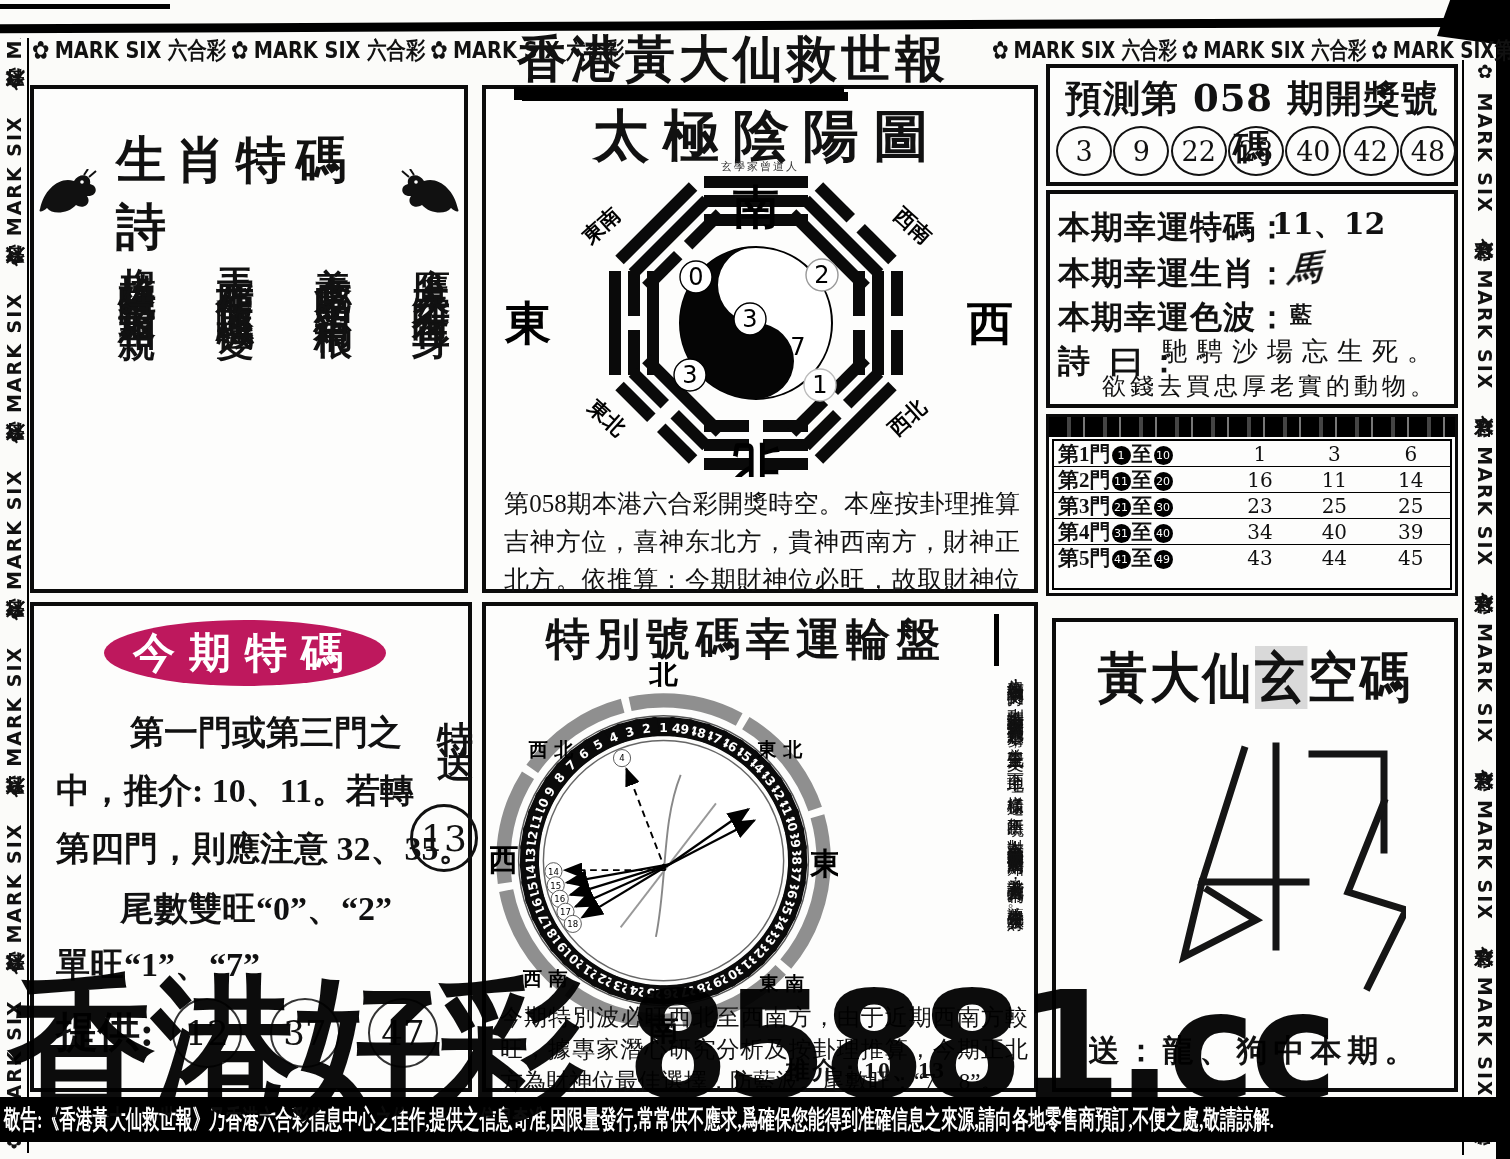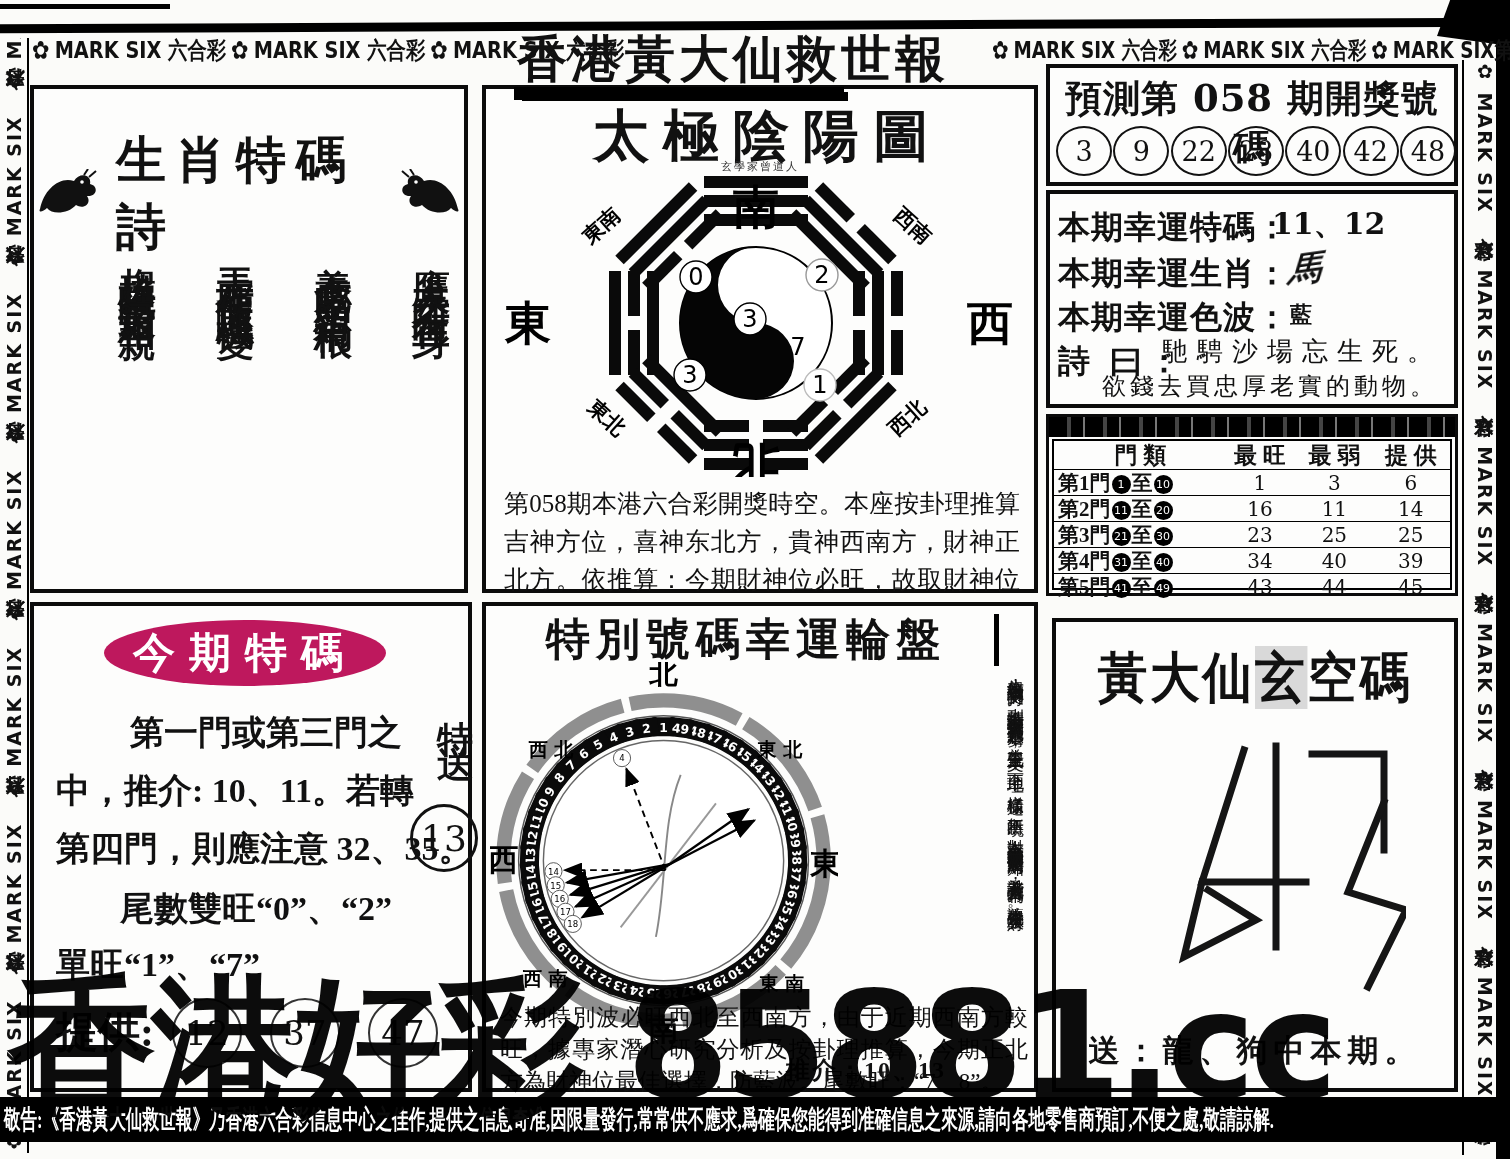--- a/index.html
+++ b/index.html
@@ -265,26 +265,20 @@
     <div class="lucky-row" style="top:102px;">本期幸運色波：</div>
     <div class="lucky-val" style="left:240px;top:106px;font-size:22px;font-family:'Liberation Serif',serif;">藍</div>
     <div class="lucky-row" style="top:146px;letter-spacing:6px;">詩 曰：</div>
     <div class="lucky-poem1">馳騁沙場忘生死。</div>
     <div class="lucky-poem2">欲錢去買忠厚老實的動物。</div>
   </div>
 
   <div class="panel" id="gates-panel">
     <div class="gates-smudge"></div>
     <div id="gates-inner">
-        <div class="g-head">
-          <div class="gc gc0" style="text-align: center;">門 類</div>
-          <div class="gc gc1">最 旺</div>
-          <div class="gc gc2">最 弱</div>
-          <div class="gc gc3">提 供</div>
-        </div>
         <div class="g-row">
           <div class="gc0"><span class="gate-label">第1門</span><span class="bcirc">1</span><span class="gate-label">至</span><span class="bcirc">10</span></div>
           <div class="gc gc1">1</div>
           <div class="gc gc2">3</div>
           <div class="gc gc3">6</div>
         </div>
         <div class="g-row">
           <div class="gc0"><span class="gate-label">第2門</span><span class="bcirc">11</span><span class="gate-label">至</span><span class="bcirc">20</span></div>
           <div class="gc gc1">16</div>
           <div class="gc gc2">11</div>

